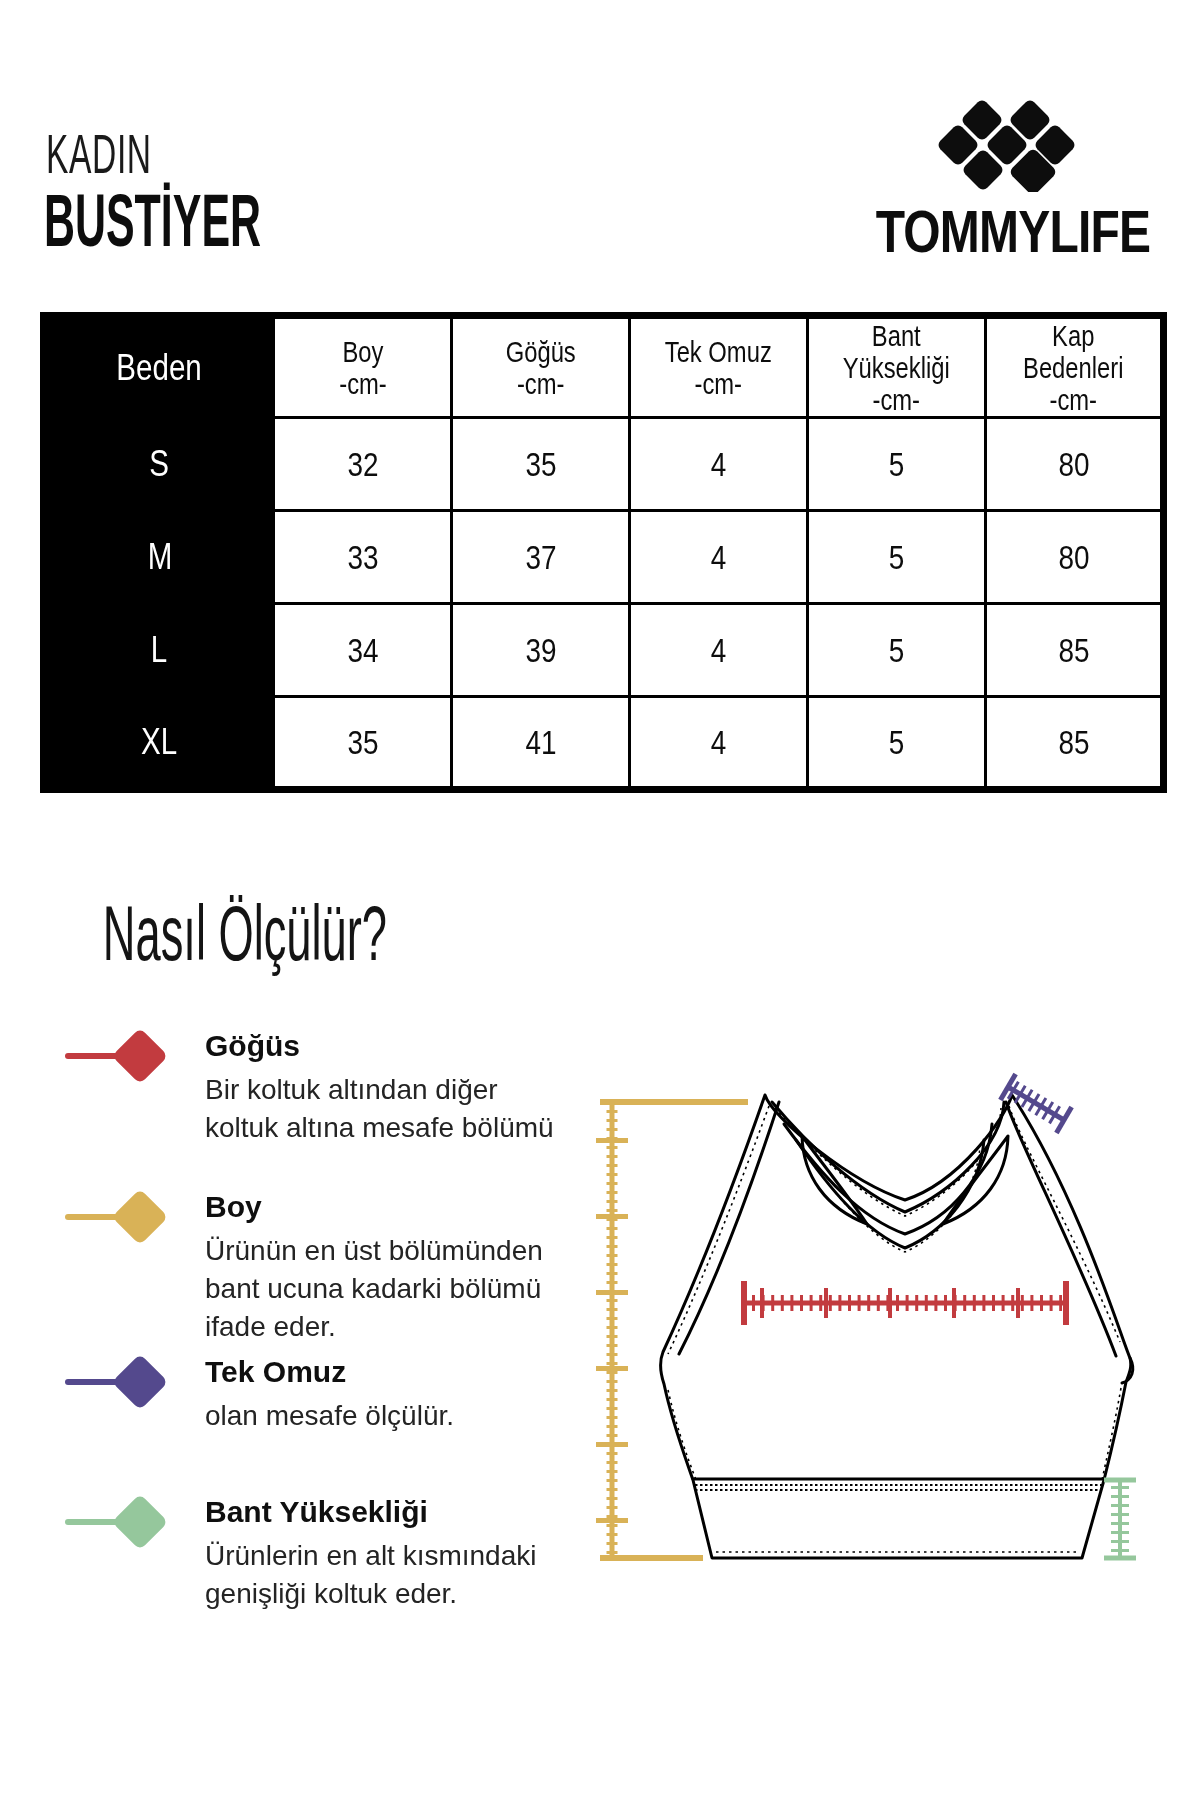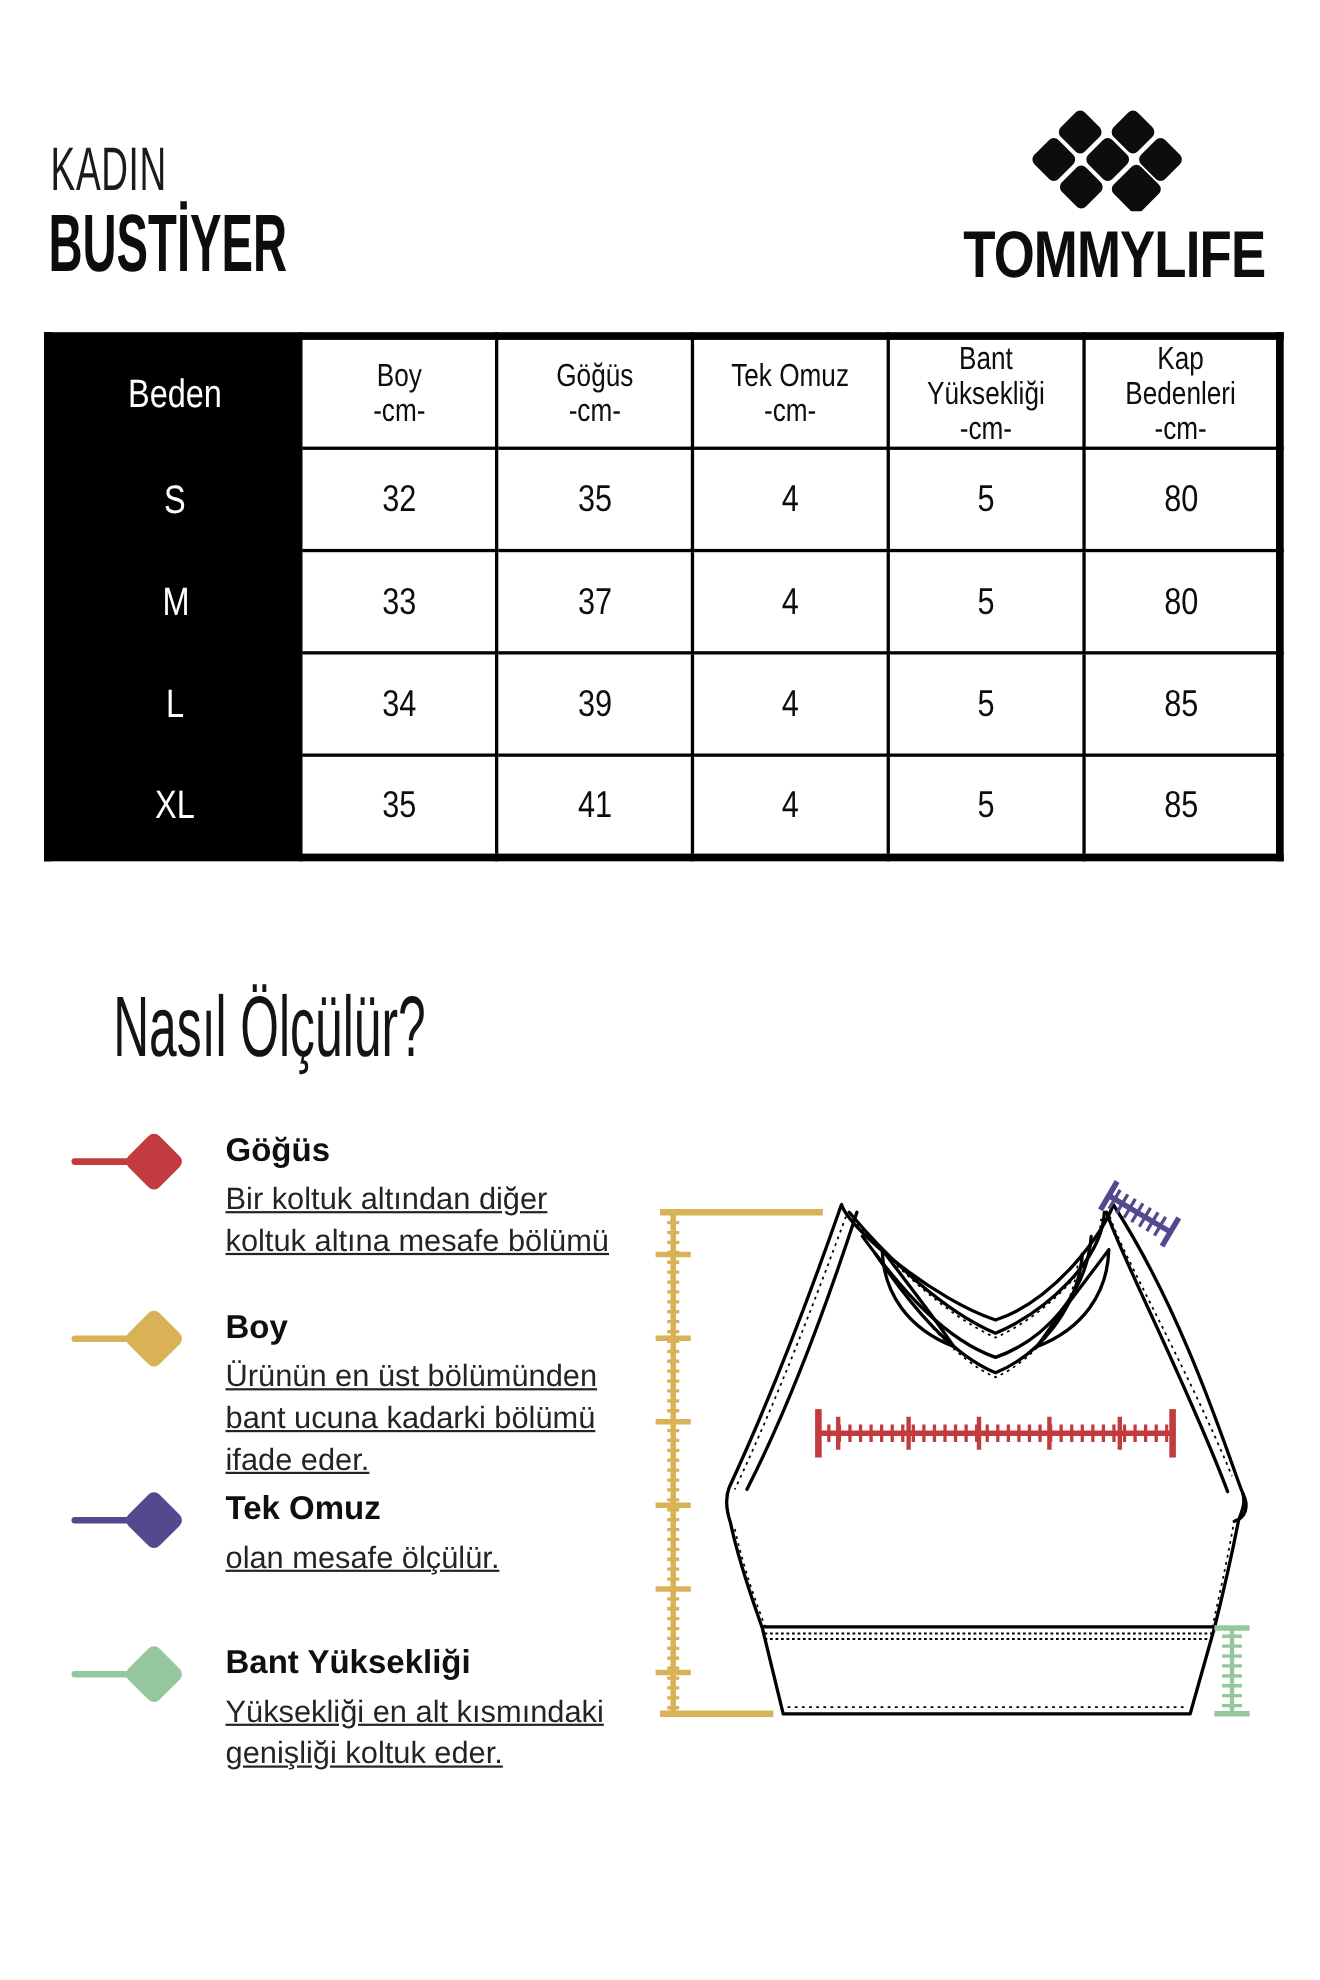--- a/index.html
+++ b/index.html
@@ -19,21 +19,21 @@
     white-space:nowrap;letter-spacing:0;
   }
   .logo-diamonds{position:absolute;left:938px;top:96px;width:145px;height:96px;}
   .wordmark{
     position:absolute;right:50px;top:202px;font-size:60px;font-weight:800;
     line-height:1;color:#0d0d0d;transform:scaleX(.80);transform-origin:right top;
     white-space:nowrap;letter-spacing:-1px;
   }
   
   table.size-table{
-    position:absolute;left:40px;top:302px;width:1120px;
+    position:absolute;left:40px;top:312px;width:1120px;
     border-collapse:collapse;table-layout:fixed;
   }
   table.size-table{border:7px solid #000;}
   .size-table th,.size-table td{
     border:3px solid #000;text-align:center;vertical-align:middle;padding:0;
     font-weight:normal;
   }
   .size-table thead tr{height:102px;}
   .size-table tbody tr{height:93px;}
   .col-beden{background:#000;color:#fff;border-color:#000 !important;}
@@ -51,21 +51,21 @@
   }
   .legend-item{position:absolute;left:65px;display:flex;align-items:flex-start;}
   .legend-marker{position:relative;flex:0 0 140px;width:140px;height:58px;}
   .mline{position:absolute;left:0;top:25px;width:64px;height:6px;background:currentColor;border-radius:3px;}
   .mdiamond{
     position:absolute;left:55px;top:8px;width:40px;height:40px;background:currentColor;
     border-radius:7px;transform:rotate(45deg);
   }
   .legend-text{width:540px;}
   .ltitle{font-size:30px;font-weight:700;color:#0f0f0f;line-height:36px;margin-bottom:7px;}
-  .ldesc-line{font-size:28px;line-height:38px;color:#242424;white-space:nowrap;text-decoration:underline;}
+  .ldesc-line{font-size:28px;line-height:38px;color:#242424;white-space:nowrap;}
   
   .figure-svg{position:absolute;left:560px;top:1040px;width:620px;height:540px;}
 </style>
 </head>
 <body>
 
 <div class="kadin">KADIN</div>
 <div class="bustiyer">BUSTİYER</div>
 
 <svg class="logo-diamonds" viewBox="0 0 145 96" aria-hidden="true">
@@ -190,21 +190,21 @@
   </div>
 </div>
 
 <div class="legend-item" style="top:1494px">
   <div class="legend-marker" style="color: rgb(149, 199, 156);">
     <div class="mline"></div>
     <div class="mdiamond"></div>
   </div>
   <div class="legend-text">
     <div class="ltitle">Bant Yüksekliği</div>
-    <div class="ldesc-line">Yüksekliği en alt kısmındaki</div>
+    <div class="ldesc-line">Ürünlerin en alt kısmındaki</div>
     <div class="ldesc-line">genişliği koltuk eder.</div>
   </div>
 </div>
 
 <svg class="figure-svg" viewBox="0 0 620 540">
 
   <g stroke="#000" fill="none" stroke-width="3" stroke-linejoin="round" stroke-linecap="round">
     <path fill="#ffffff" d="M205,55 C190,98 148,215 103,312 C99,322 100,332 104,344 C112,382 124,414 133,440 L152,518 L522,518 L544,440 C551,412 559,378 566,342 C570,332 572,326 570,318 C560,295 520,160 452,55 C445,78 400,142 345,160 C290,142 212,78 205,55 Z"></path>
     <path d="M212,62 C248,105 298,152 345,172 C392,152 442,105 444,62"></path>
     <path d="M224,84 C262,136 300,178 345,194 C390,178 428,136 432,84"></path>

